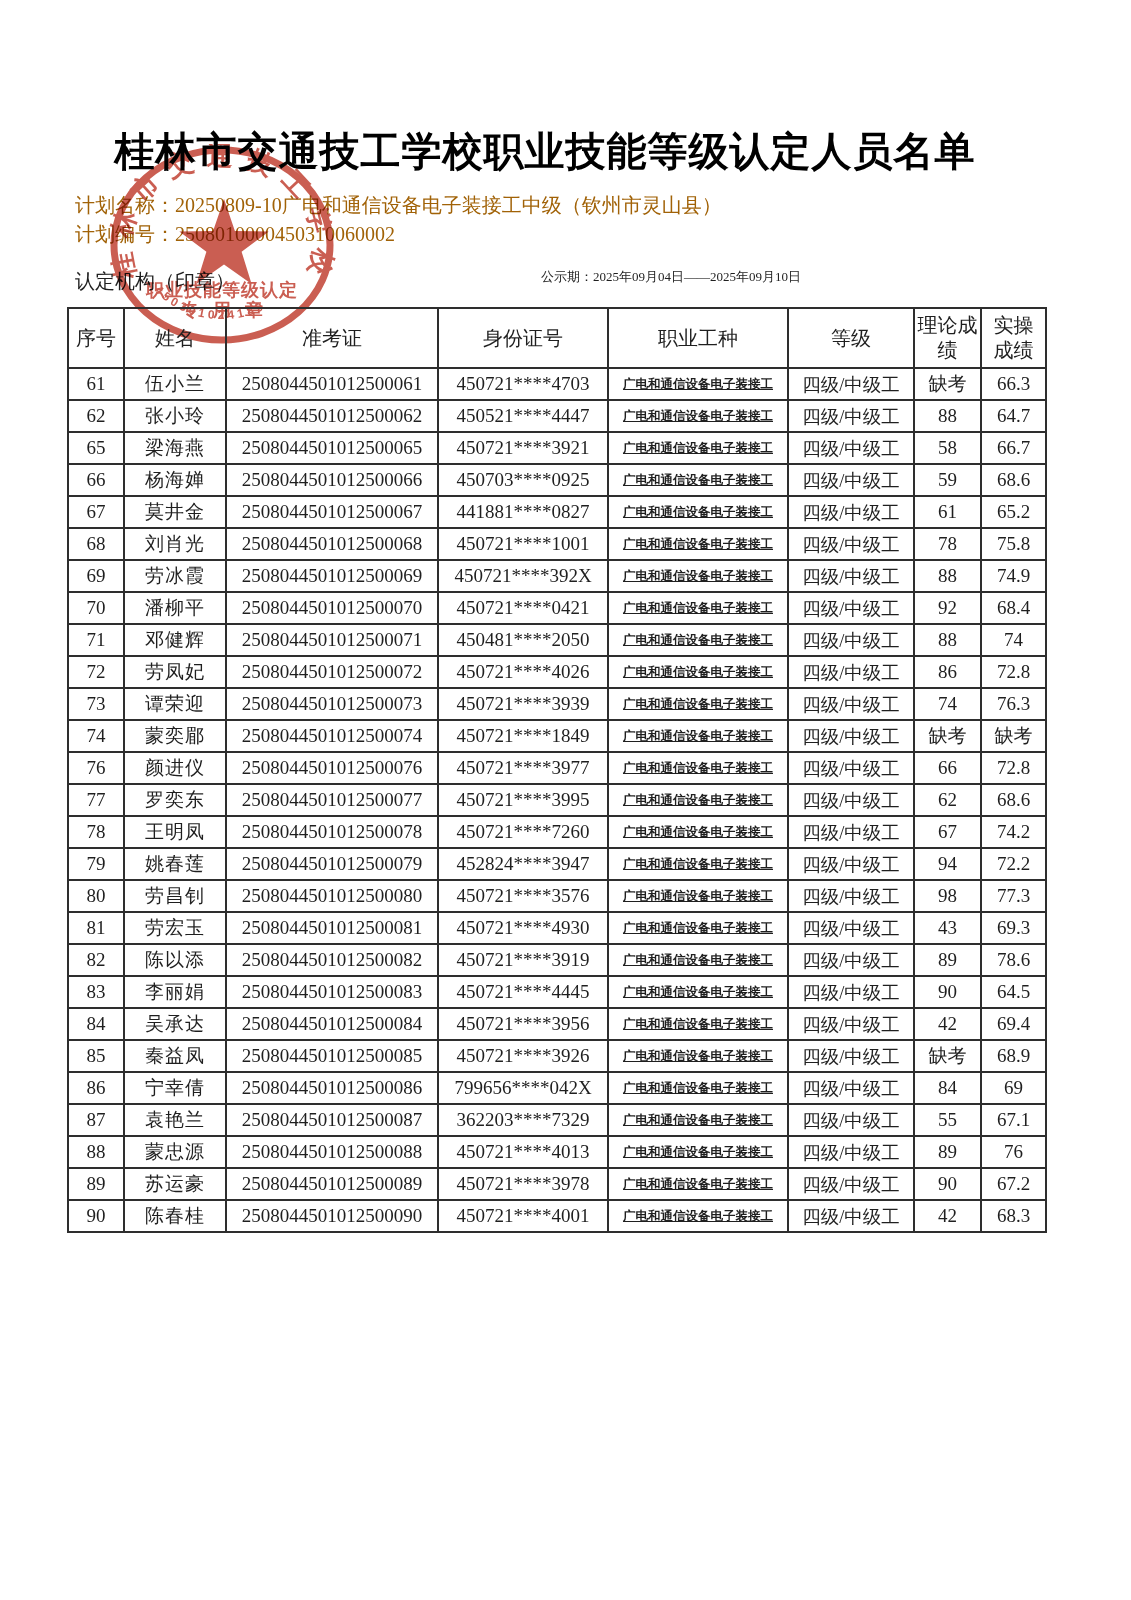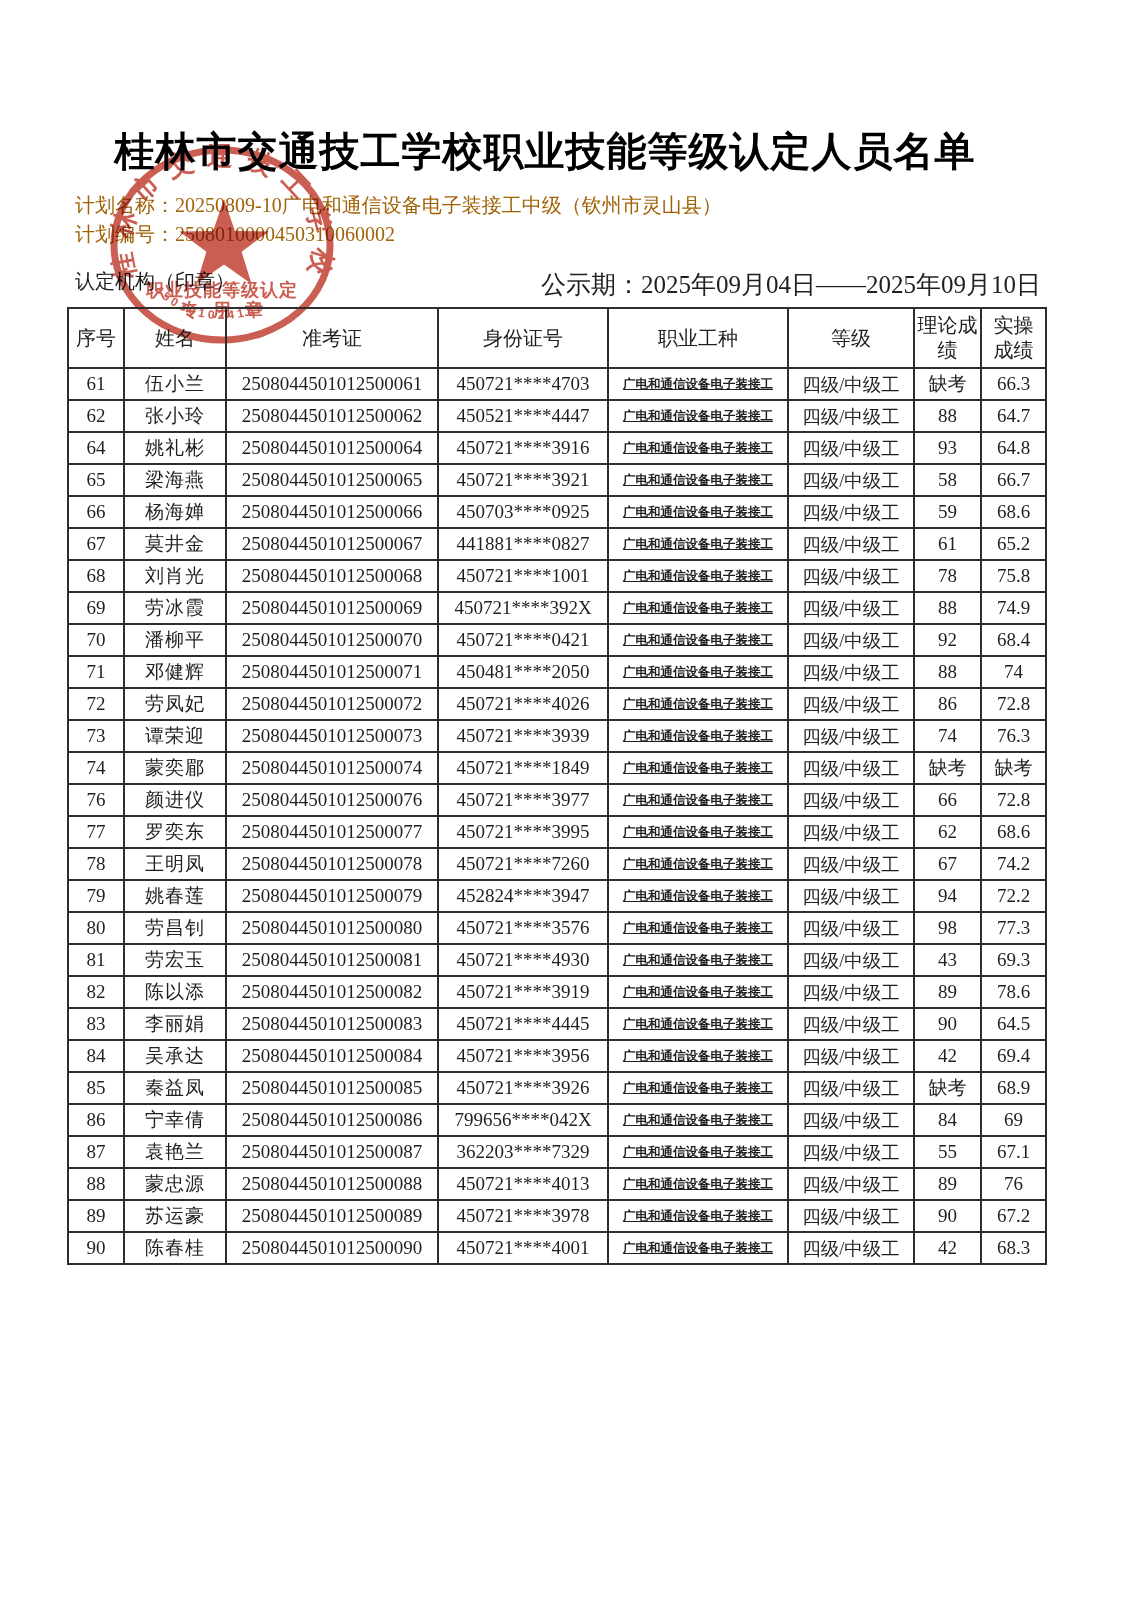--- a/index.html
+++ b/index.html
@@ -16,21 +16,21 @@
     text-align:center;
     font-family:"Liberation Sans","DejaVu Sans",sans-serif;
     font-weight:bold;font-size:40px;letter-spacing:1px;
     color:#000000;
   }
   .meta{
     position:absolute;top:191px;left:75px;
     font-size:20px;line-height:29px;color:#a16207;
   }
   .org-line{position:absolute;top:268px;left:75px;font-size:20px;}
-  .publicity{position:absolute;top:268px;left:541px;font-size:25px;}
+  .publicity{position:absolute;top:268px;left:541px;font-size:13px;}
   .stamp{
     position:absolute;left:106px;top:144px;width:232px;height:204px;
     opacity:.82;mix-blend-mode:multiply;pointer-events:none;
   }
   .stamp text{font-family:"Liberation Sans","DejaVu Sans",sans-serif;}
   table.roster{
     position:absolute;top:307px;left:67px;
     width:978px;
     border-collapse:collapse;table-layout:fixed;
   }
@@ -124,30 +124,20 @@
           <td class="c0">62</td>
           <td class="c1">张小玲</td>
           <td class="c2">2508044501012500062</td>
           <td class="c3">450521****4447</td>
           <td class="c4">广电和通信设备电子装接工</td>
           <td class="c5">四级/中级工</td>
           <td class="c6">88</td>
           <td class="c7">64.7</td>
         </tr>
         <tr>
-          <td class="c0">64</td>
-          <td class="c1">姚礼彬</td>
-          <td class="c2">2508044501012500064</td>
-          <td class="c3">450721****3916</td>
-          <td class="c4">广电和通信设备电子装接工</td>
-          <td class="c5">四级/中级工</td>
-          <td class="c6">93</td>
-          <td class="c7">64.8</td>
-        </tr>
-        <tr>
           <td class="c0">65</td>
           <td class="c1">梁海燕</td>
           <td class="c2">2508044501012500065</td>
           <td class="c3">450721****3921</td>
           <td class="c4">广电和通信设备电子装接工</td>
           <td class="c5">四级/中级工</td>
           <td class="c6">58</td>
           <td class="c7">66.7</td>
         </tr>
         <tr>

